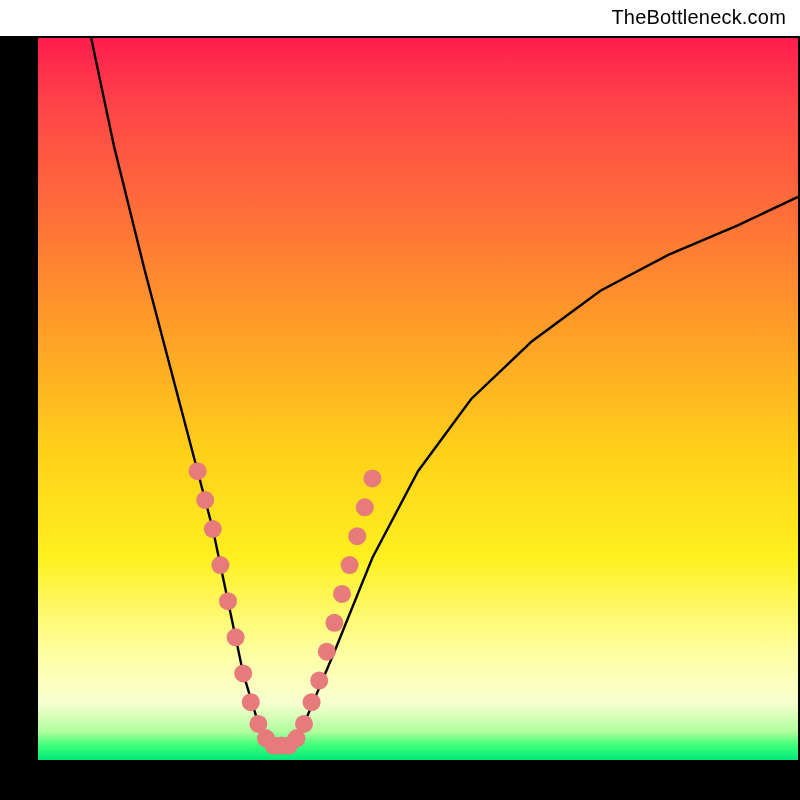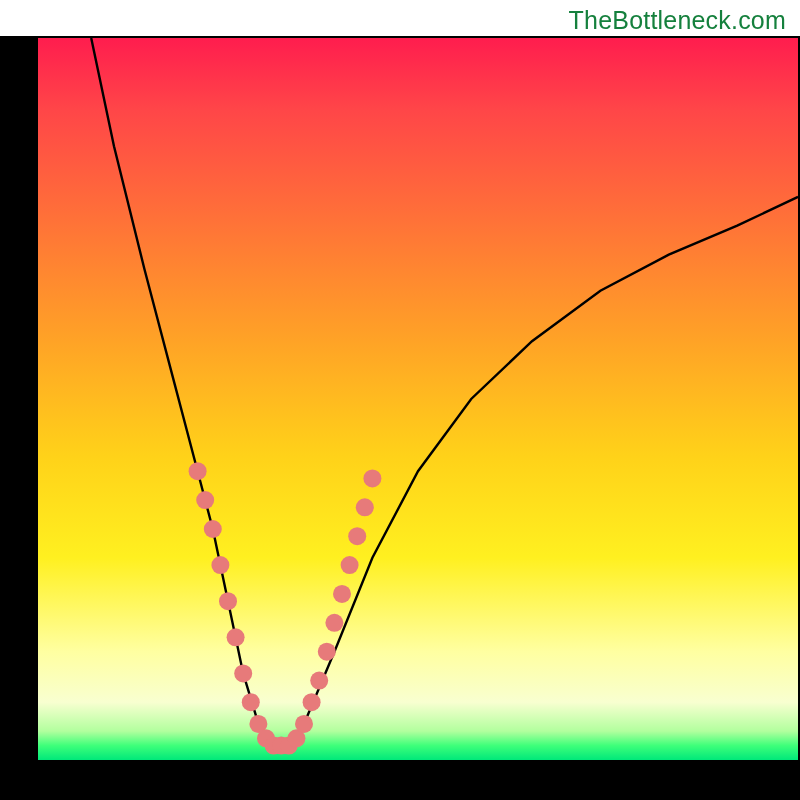--- a/index.html
+++ b/index.html
@@ -38,22 +38,22 @@
       #f8ffd0 92%,
       #b2ff9e 96%,
       #3eff7a 98%,
       #00e87a 100%
     );
   }
   .watermark {
     position: absolute;
     top: 6px;
     right: 14px;
-    color: #15803d;
-    font-size: 25px;
+    color: #000000;
+    font-size: 20px;
     font-weight: 400;
     letter-spacing: 0.2px;
   }
   svg.curve {
     position: absolute;
     left: 0;
     top: 0;
     width: 760px;
     height: 722px;
   }

